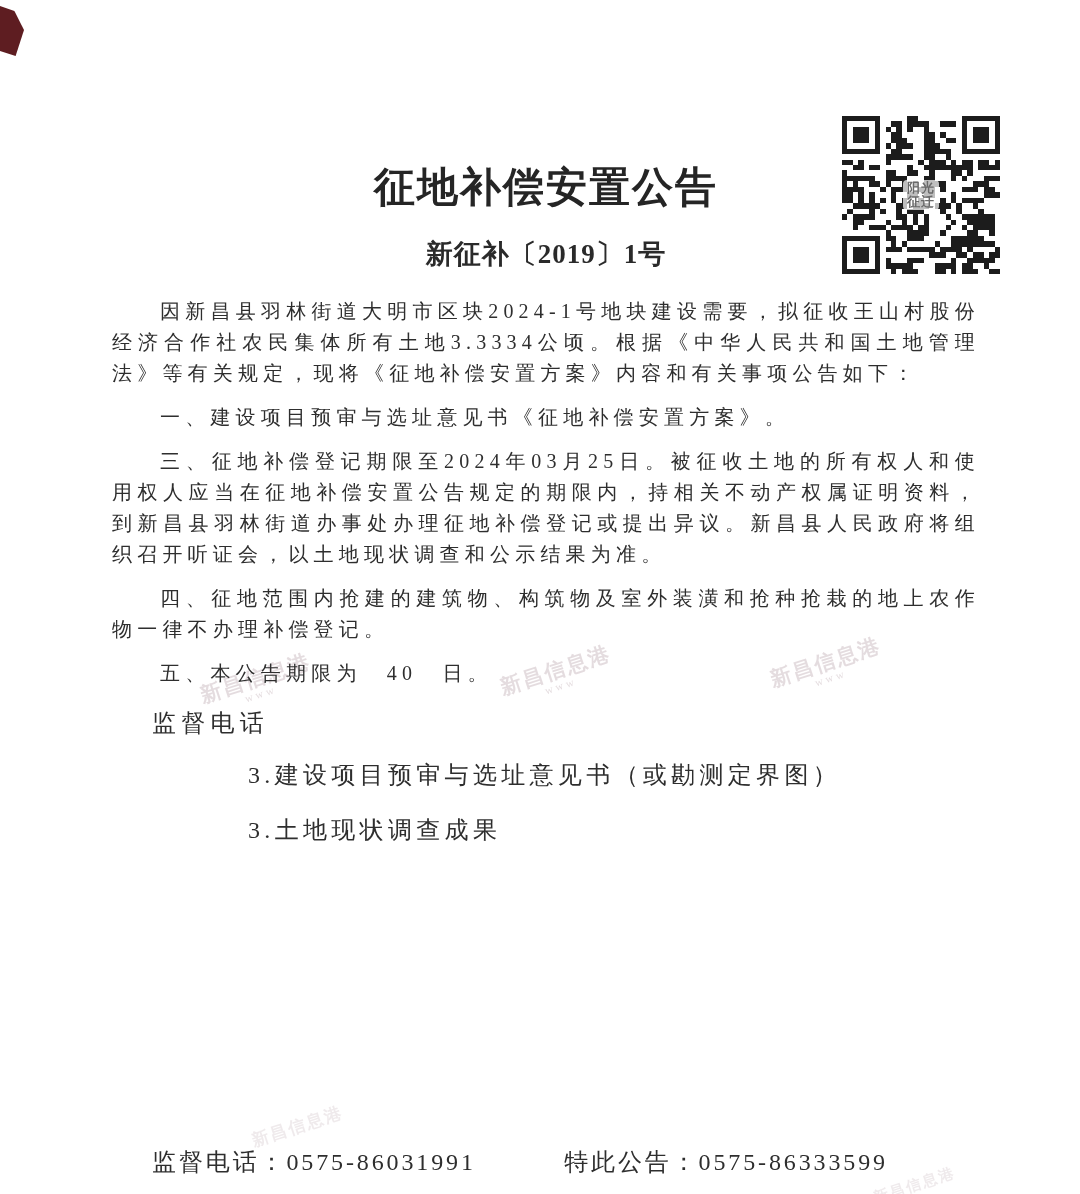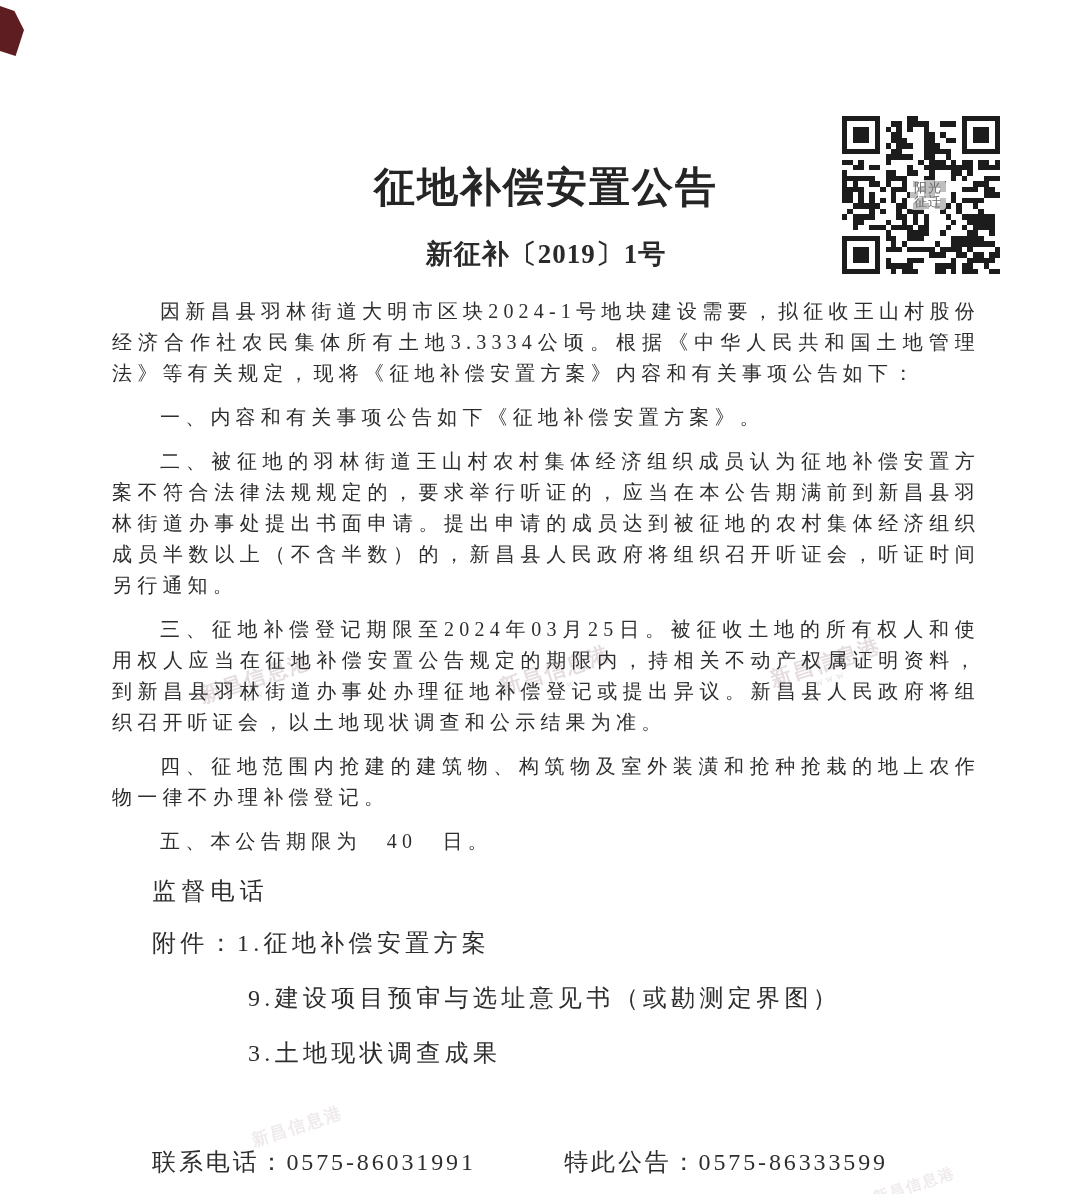--- a/index.html
+++ b/index.html
@@ -80,24 +80,23 @@
     position:absolute;
     left:50%;top:50%;
     transform:translate(-50%,-50%);
     background:rgba(255,255,255,0.72);
     border-radius:4px;
     padding:1px 4px;
     text-align:center;
     font-family:"Liberation Sans","DejaVu Sans",sans-serif;
     font-size:13px;
     line-height:14px;
-    font-weight:normal;
+    font-weight:bold;
     color:#6a6a6a;
     letter-spacing:1px;
-    margin-left:7px;
   }
   
   .wm{
     position:absolute;
     transform:rotate(-18deg);
     color:#a98f98;
     opacity:0.30;
     font-size:21px;
     font-weight:bold;
     letter-spacing:2px;
@@ -479,45 +478,40 @@
   <div class="wm" style="left:872px;top:1178px;opacity:0.18;font-size:15px;">
     <span>新昌信息港</span>
   </div>
 
   <div class="content">
     <h1 class="doc-title">征地补偿安置公告</h1>
     <div class="doc-number">新征补〔2019〕1号</div>
 
     <div class="body-text">
       <p>因新昌县羽林街道大明市区块2024-1号地块建设需要，拟征收王山村股份经济合作社农民集体所有土地3.3334公顷。根据《中华人民共和国土地管理法》等有关规定，现将《征地补偿安置方案》内容和有关事项公告如下：</p>
-      <p>一、内容和有关事项公告如下《征地补偿安置方案》。</p>
-      <p>二、被征地的羽林街道王山村农村集体经济组织成员认为征地补偿安置方案不符合法律法规规定的，要求举行听证的，应当在本公告期满前到新昌县羽林街道办事处提出书面申请。提出申请的成员达到被征地的农村集体经济组织成员半数以上（不含半数）的，新昌县人民政府将组织召开听证会，听证时间另行通知。</p>
+      <p>一、建设项目预审与选址意见书《征地补偿安置方案》。</p>
       <p>三、征地补偿登记期限至2024年03月25日。被征收土地的所有权人和使用权人应当在征地补偿安置公告规定的期限内，持相关不动产权属证明资料，到新昌县羽林街道办事处办理征地补偿登记或提出异议。新昌县人民政府将组织召开听证会，以土地现状调查和公示结果为准。</p>
       <p>四、征地范围内抢建的建筑物、构筑物及室外装潢和抢种抢栽的地上农作物一律不办理补偿登记。</p>
       <p>五、本公告期限为　40　日。</p>
     </div>
 
     <div class="closing">监督电话</div>
 
     <div class="attachments">
-      <div class="attach-row">
-        <span class="attach-label">附件：</span>
-        <span class="attach-item">1.征地补偿安置方案</span>
-      </div>
       <div class="attach-row cont">
-        <span class="attach-item">9.建设项目预审与选址意见书（或勘测定界图）</span>
+        <span class="attach-item">3.建设项目预审与选址意见书（或勘测定界图）</span>
       </div>
       <div class="attach-row cont">
         <span class="attach-item">3.土地现状调查成果</span>
       </div>
     </div>
   </div>
 
   <div class="footer">
     <span class="contact">
-      <span>联系电话：</span><span>0575-86031991</span>
+      <span>监督电话：</span><span>0575-86031991</span>
     </span>
     <span class="supervision">
       <span>特此公告：</span><span>0575-86333599</span>
     </span>
   </div>
 
 </div>
 
 </body></html>

